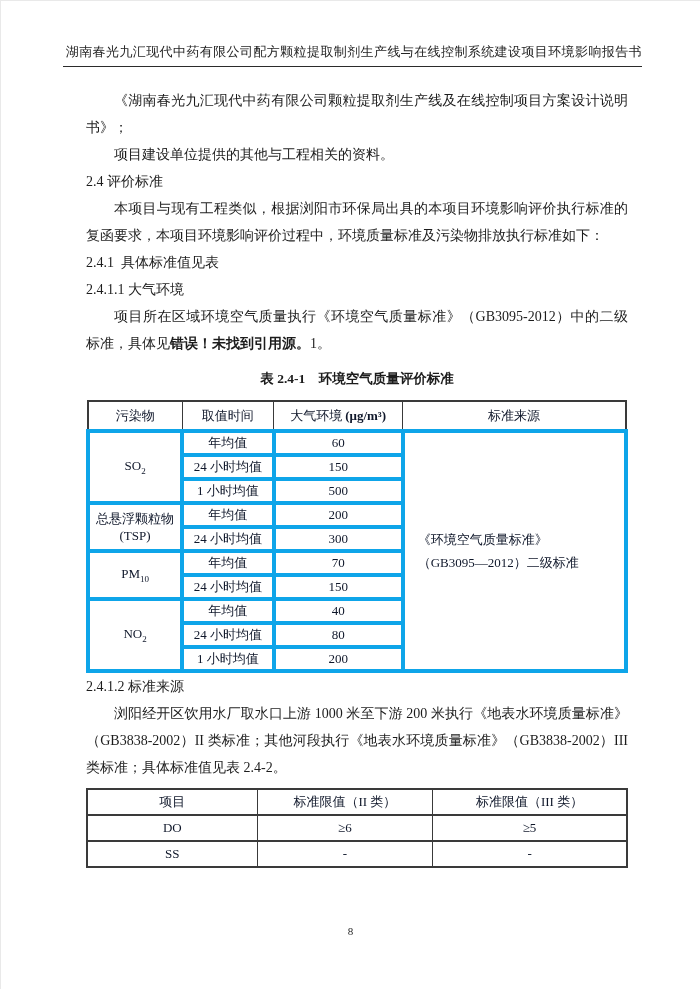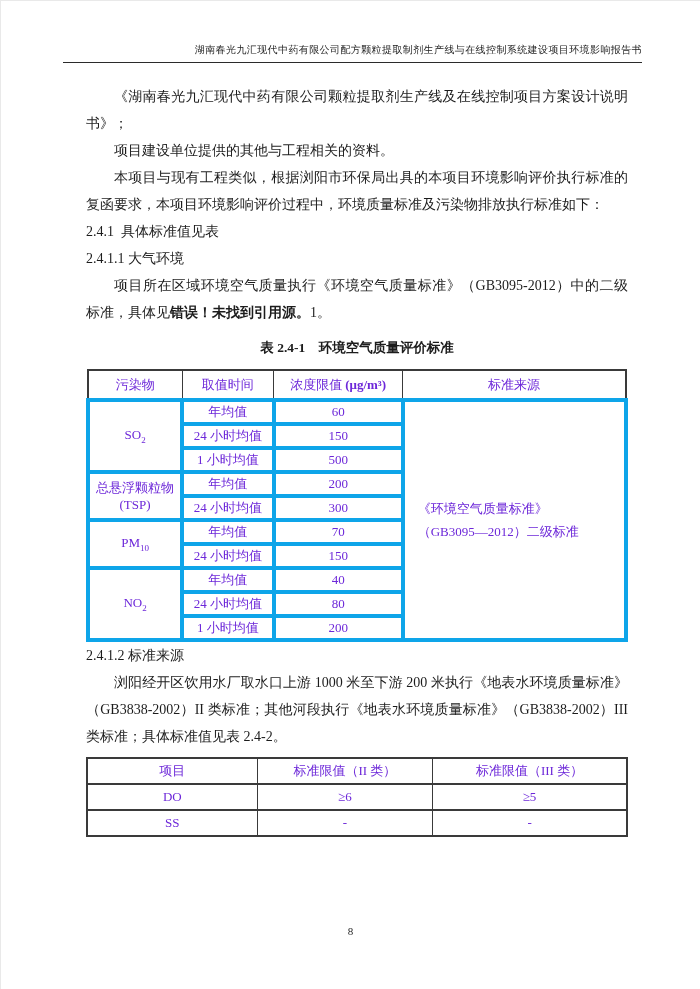--- a/index.html
+++ b/index.html
@@ -10,21 +10,21 @@
     box-sizing:border-box;
     font-family:"Liberation Serif","DejaVu Serif",serif;
     color:#1c1c1c;
     overflow:hidden;
     border-left:1px solid #e9e9e9;
     border-top:1px solid #e9e9e9;
   }
   .running-header {
     margin:42px 58px 0 62px;
     text-align:right;
-    font-size:10px;
+    font-size:13px;
     letter-spacing:0.4px;
     color:#242424;
   }
   .header-rule {
     margin:5px 58px 0 62px;
     border-bottom:1.5px solid #2b2b2b;
     height:0;
   }
   .content { margin:20px 72px 0 85px; }
   .para {
@@ -46,21 +46,21 @@
     font-weight:bold;
     font-size:13.5px;
     line-height:27px;
     margin:8px;
   }
   .caption .unit-label { margin-left:22px; }
   .tbl {
     border-collapse:collapse;
     width:100%;
     table-layout:fixed;
-    color:#6d28d9;
+    color:#0f172a;
   }
   .tbl th, .tbl td {
     text-align:center;
     vertical-align:middle;
     font-weight:normal;
     padding:1px 2px;
     font-size:13px;
   }
   .tbl-air { margin-top:7px; border:2px solid #3a3a3a; }
   .tbl-air th { border:1px solid #3a3a3a; border-bottom:2px solid #3a3a3a; height:25px; }
@@ -94,20 +94,21 @@
 <div class="page">
 
   <div class="running-header">湖南春光九汇现代中药有限公司配方颗粒提取制剂生产线与在线控制系统建设项目环境影响报告书</div>
   <div class="header-rule"></div>
 
   <div class="content">
 
     <p class="para">《湖南春光九汇现代中药有限公司颗粒提取剂生产线及在线控制项目方案设计说明书》；</p>
     <p class="para">项目建设单位提供的其他与工程相关的资料。</p>
 
+    <h2 class="heading">2.4 评价标准</h2>
 
     <p class="para">本项目与现有工程类似，根据浏阳市环保局出具的本项目环境影响评价执行标准的复函要求，本项目环境影响评价过程中，环境质量标准及污染物排放执行标准如下：</p>
 
     <h3 class="heading">2.4.1  具体标准值见表</h3>
     <h4 class="heading">2.4.1.1 大气环境</h4>
 
     <p class="para"><span>项目所在区域环境空气质量执行《环境空气质量标准》（GB3095-2012）中的二级标准，具体见</span><b>错误！未找到引用源。</b><span>1。</span></p>
 
     <div class="caption">表 2.4-1　环境空气质量评价标准</div>
 
@@ -115,21 +116,21 @@
       <colgroup>
         <col style="width:17.5%">
           <col style="width:17%">
           <col style="width:24%">
           <col style="width:41.5%">
       </colgroup>
       <thead>
         <tr>
           <th>污染物</th>
           <th>取值时间</th>
-          <th><span>浓度限值</span><span class="unit-bold">(μg/m³)</span></th>
+          <th><span>大气环境</span><span class="unit-bold">(μg/m³)</span></th>
           <th>标准来源</th>
         </tr>
       </thead>
       <tbody>
         <tr>
           <td rowspan="3"><span>SO</span><sub>2</sub></td>
           <td>年均值</td>
           <td>60</td>
           <td rowspan="11" class="source-cell">
             <span>《环境空气质量标准》</span><br>

